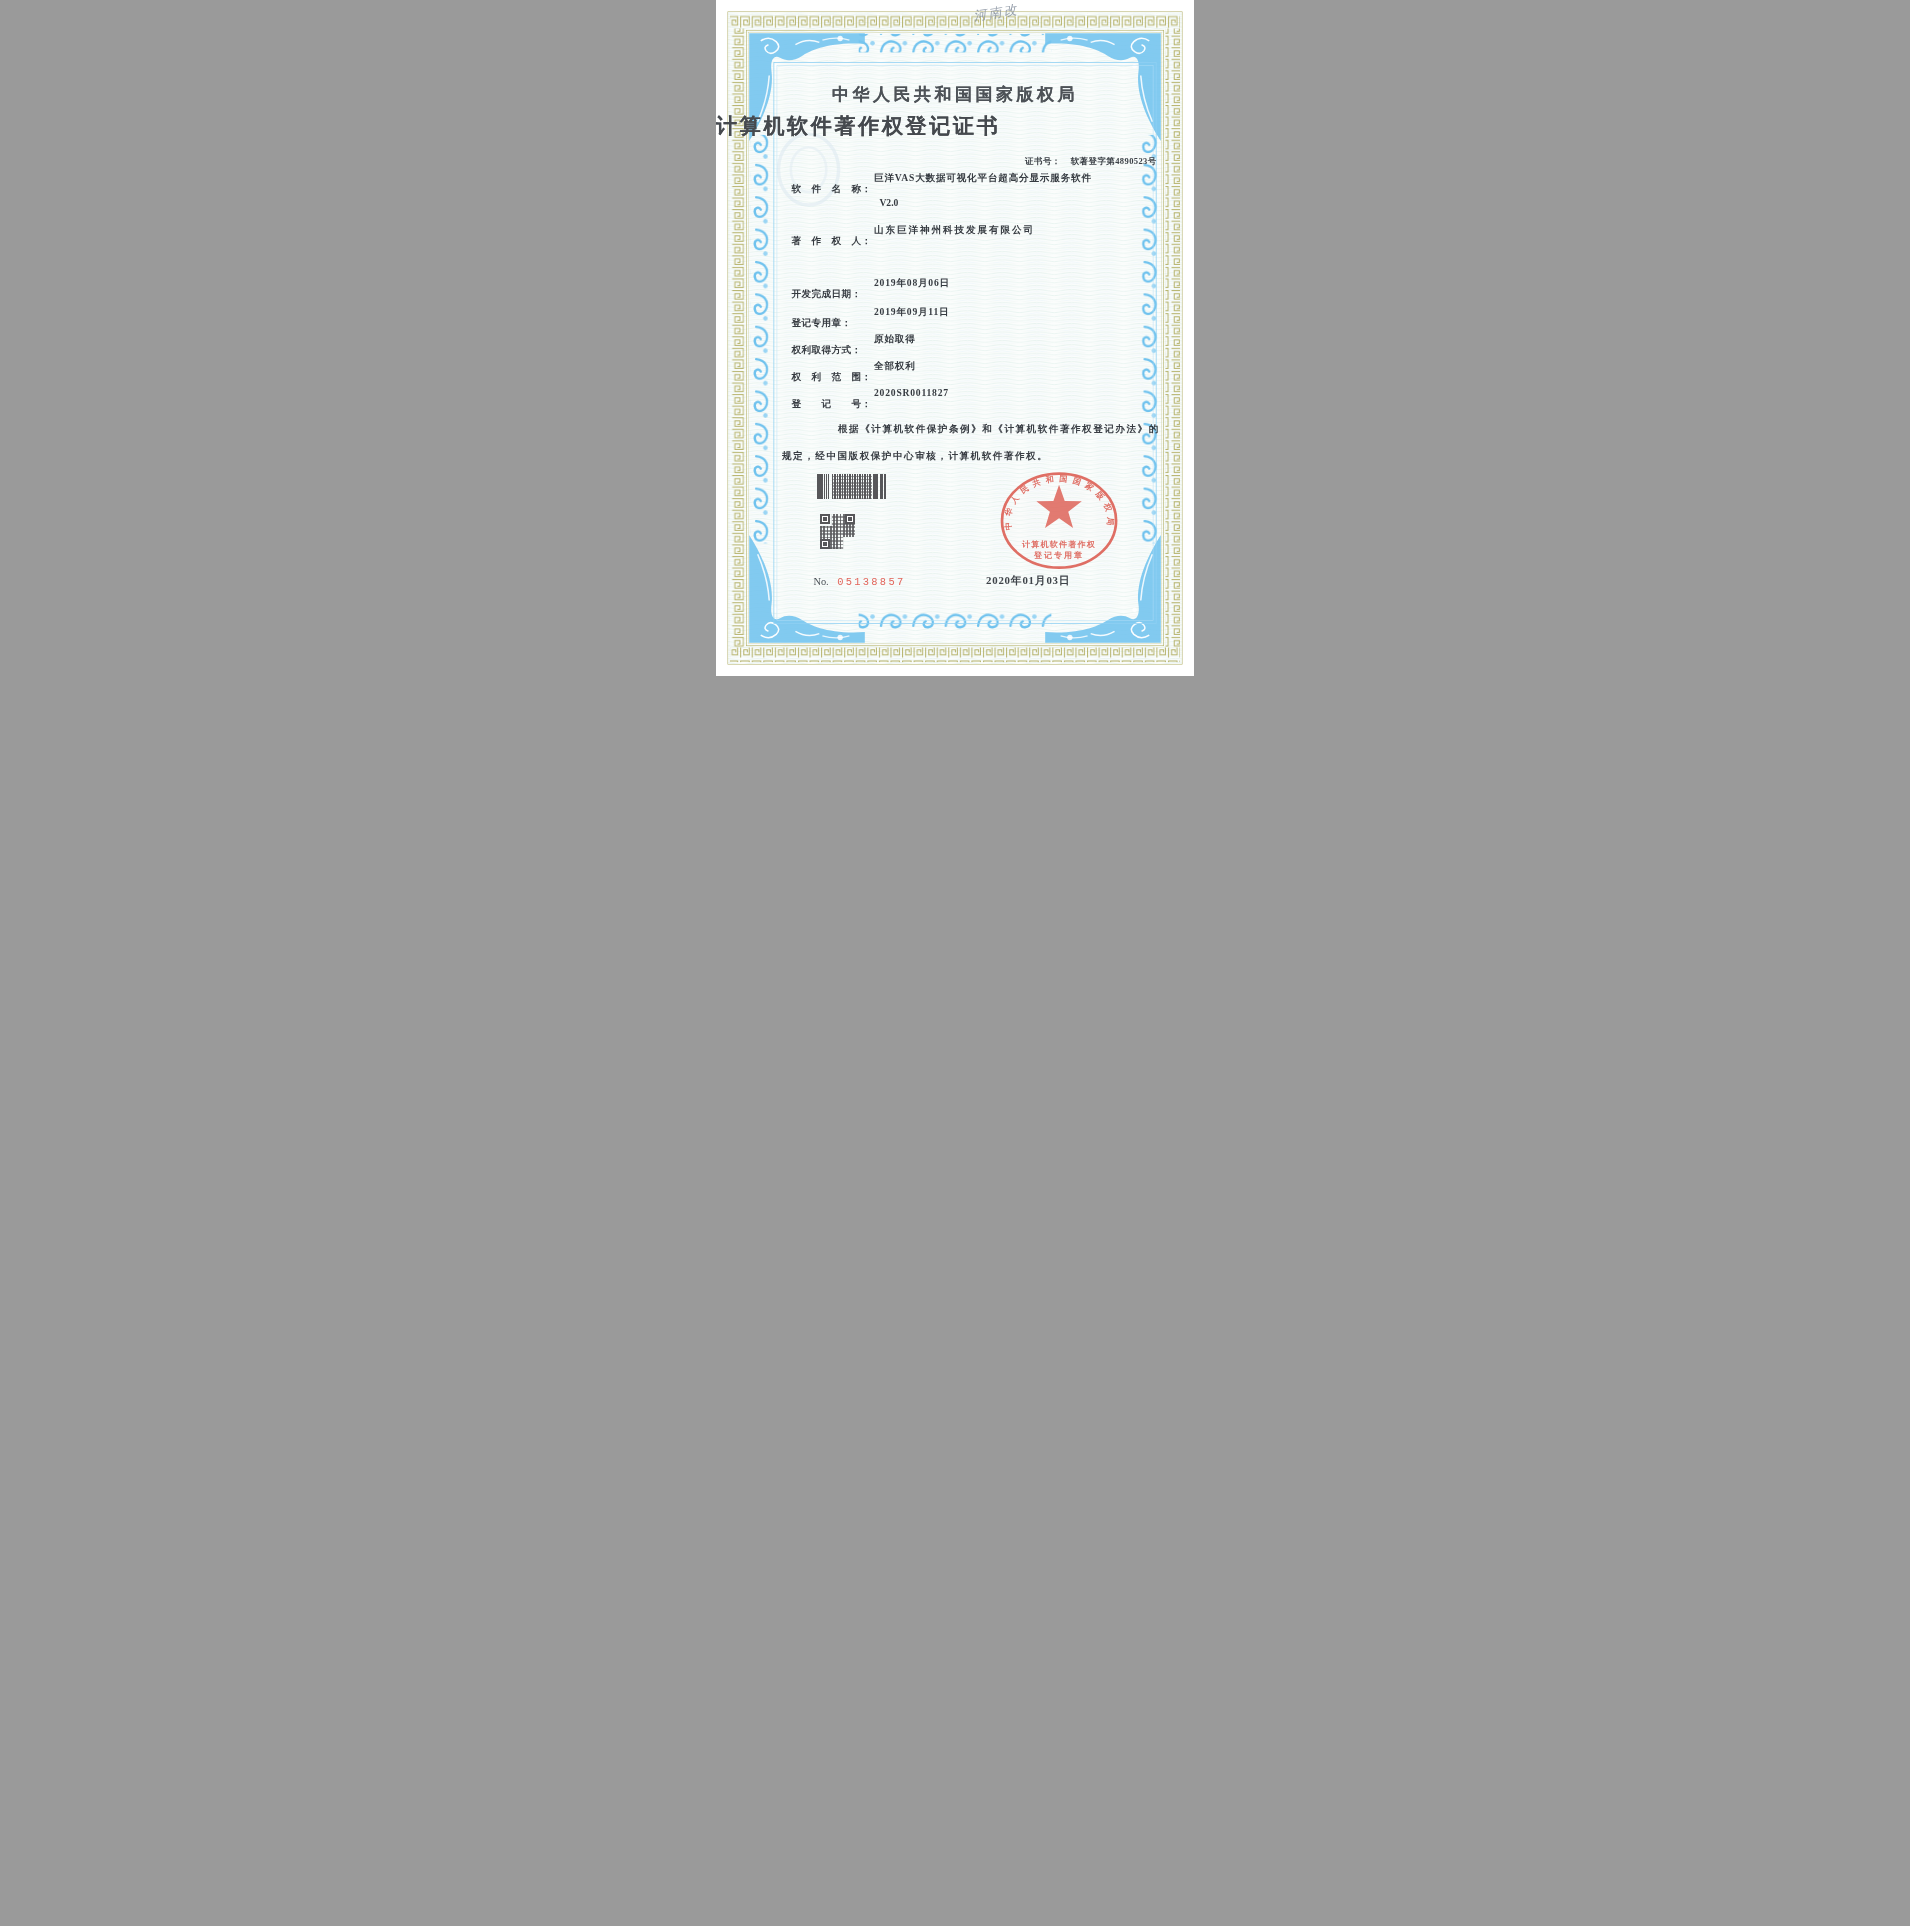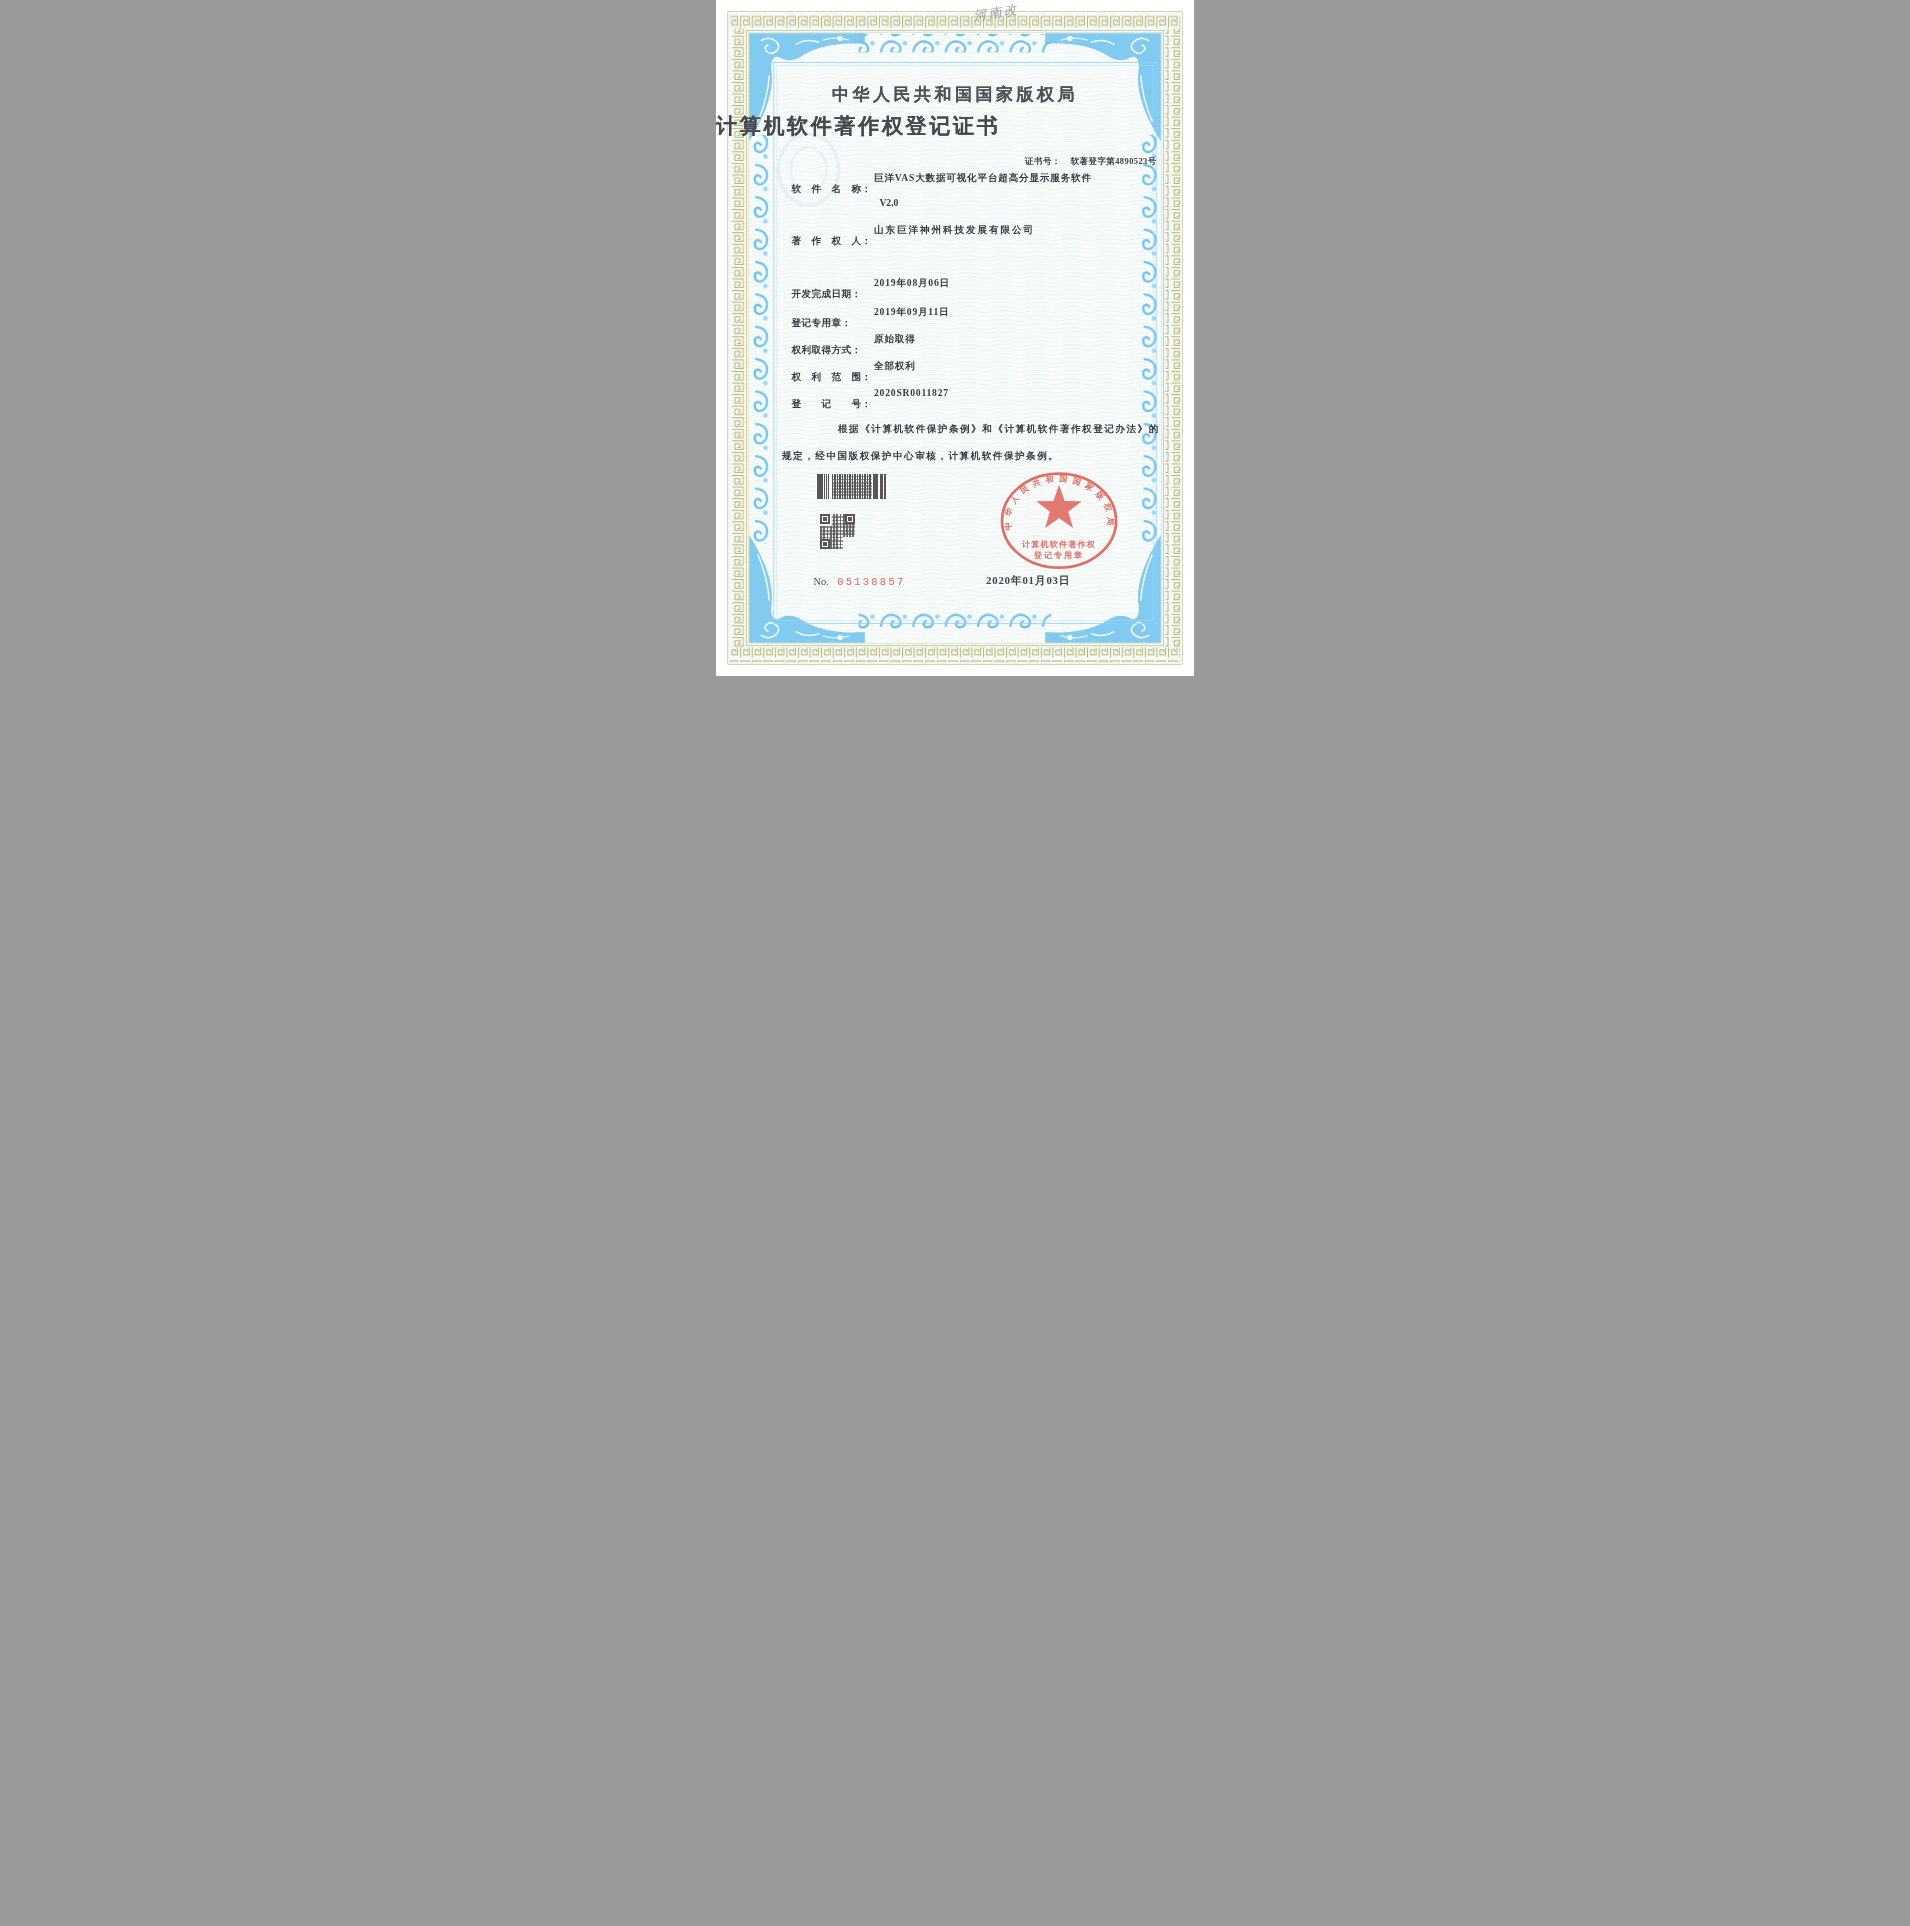--- a/index.html
+++ b/index.html
@@ -177,21 +177,21 @@
     <span class="lbl">权　利　范　围：</span>
     <span class="val">全部权利</span>
   </div>
 
   <div class="abs row" style="top:387px;">
     <span class="lbl">登　　记　　号：</span>
     <span class="val">2020SR0011827</span>
   </div>
 
   <div class="abs bodyline" style="top:423px;left:94px;margin-left:28px;">根据《计算机软件保护条例》和《计算机软件著作权登记办法》的</div>
-  <div class="abs bodyline" style="top:450px;">规定，经中国版权保护中心审核，计算机软件保护条例。</div>
+  <div class="abs bodyline" style="top:450px;">规定，经中国版权保护中心审核，计算机软件著作权。</div>
 
   <div class="abs barcode">
     <div class="seg bc-solid-l"></div>
     <div class="seg bc-thin-l"></div>
     <div class="seg bc-matrix"></div>
     <div class="seg bc-solid-r"></div>
     <div class="seg bc-thin-r"></div>
   </div>
 
   <div class="abs qr">

